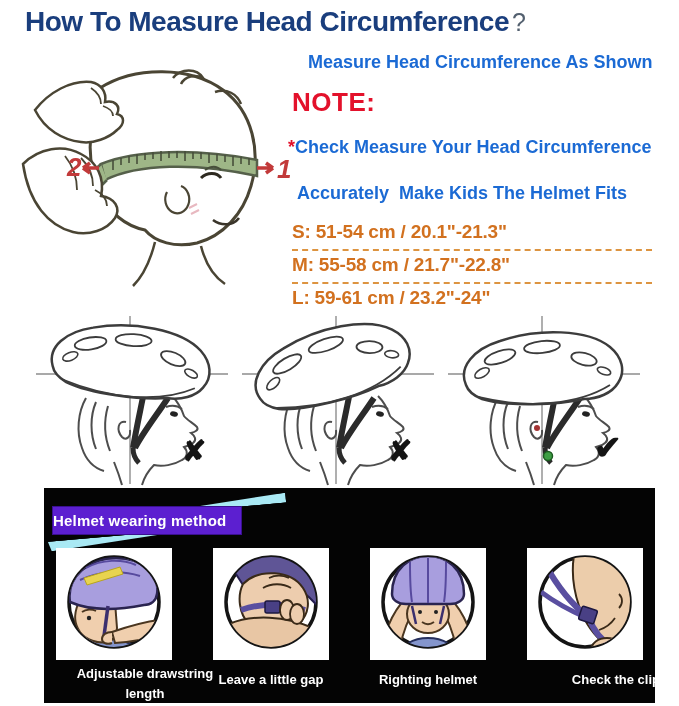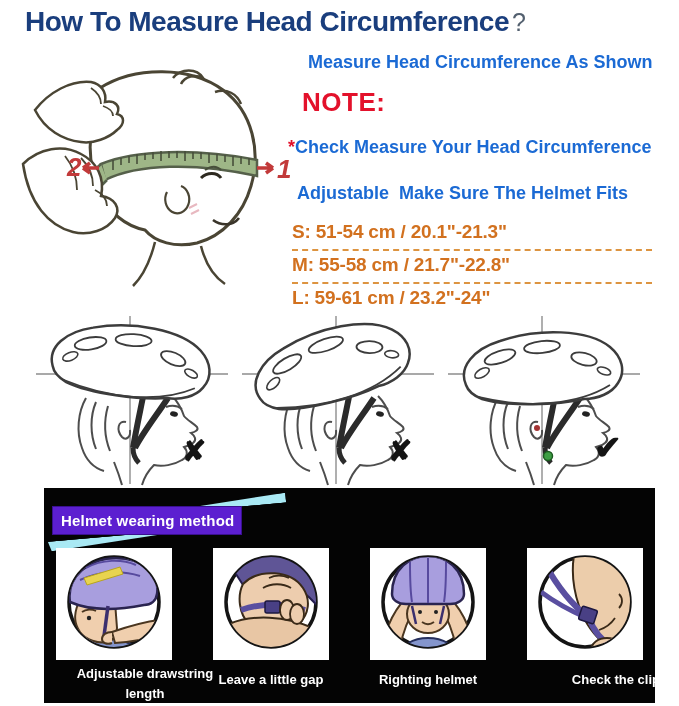--- a/index.html
+++ b/index.html
@@ -8,21 +8,21 @@
   .page { position:relative; width:679px; height:706px; background:#ffffff; overflow:hidden; }
 
   
   .page-title { position:absolute; left:25px; top:6px; font-size:28px; font-weight:bold;
                 color:#1a3e7d; letter-spacing:-0.5px; }
   .page-title .qmark { font-weight:400; color:#53606f; font-size:25px; margin-left:3px; }
 
   
   .info-col { position:absolute; left:288px; top:52px; width:391px; }
   .measure-heading { margin-left:20px; font-size:18px; font-weight:bold; color:#1b6ad4; }
-  .note-label { margin-top:14px; margin-left:14px; font-size:26px; font-weight:bold; color:#e3112b; letter-spacing:0.5px; }
+  .note-label { margin-top:14px; margin-left:4px; font-size:26px; font-weight:bold; color:#e3112b; letter-spacing:0.5px; }
   .blue-line { margin-top:12px; font-size:18px; font-weight:bold; color:#1b6ad4; line-height:1.9; white-space:pre-wrap; }
   .blue-line .star { color:#e3112b; }
   .blue-line.indent { padding-left:9px; }
   .sizes { margin-top:8px; margin-left:4px; width:360px; }
   .size-row { font-size:19px; font-weight:600; color:#d2711f; letter-spacing:-0.2px;
               padding:3px 0 6px 0; }
   .size-row.dashed { border-bottom:2px dashed #dd9440; }
 
   
   .baby-illustration { position:absolute; left:5px; top:48px; width:285px; height:260px; }
@@ -37,21 +37,21 @@
   .fit-figure.f3 .fit-mark { font-size:33px; top:116px; }
 
   
   .method-panel { position:absolute; left:44px; top:488px; width:611px; height:215px; background:#040404; }
   .banner { position:absolute; left:4px; top:5px; width:250px; height:55px; }
   .banner .cyan { position:absolute; background:#a9e9f4; height:10px; transform:rotate(-5deg); }
   .banner .cyan.top { left:92px; top:6px; width:146px; clip-path:polygon(0 100%, 100% 0, 100% 100%); }
   .banner .cyan.bottom { left:0px; top:42px; width:152px; clip-path:polygon(0 0, 100% 0, 2% 100%); }
   .banner .banner-rect { position:absolute; left:4px; top:13px; width:190px; height:29px;
                          background:#5c1fd0; border:1px solid #3a1090; display:flex; align-items:center; }
-  .banner-text { color:#ffffff; font-weight:bold; font-size:15px; padding-left:8px; letter-spacing:0.2px; white-space:nowrap; }
+  .banner-text { color:#ffffff; font-weight:bold; font-size:15px; letter-spacing:0.2px; white-space:nowrap; }
 
   .step-panel { position:absolute; top:60px; width:116px; height:112px; background:#ffffff; }
   .step-panel.p1 { left:12px; } .step-panel.p2 { left:169px; }
   .step-panel.p3 { left:326px; } .step-panel.p4 { left:483px; }
   .step-caption { position:absolute; color:#ffffff; font-weight:bold; font-size:13px; line-height:1.5; }
   .step-caption.c1 { left:16px;  top:176px; width:170px; text-align:center; }
   .step-caption.c2 { left:152px; top:182px; width:150px; text-align:center; }
   .step-caption.c3 { left:309px; top:182px; width:150px; text-align:center; }
   .step-caption.c4 { left:466px; top:182px; width:150px; text-align:right; }
 </style>
@@ -114,21 +114,21 @@
       <path d="M 94,120 l -16,0 m 0,0 l 7,-5 m -7,5 l 7,5" stroke="#c23a3a" stroke-width="3.5" fill="none"></path>
       <path d="M 252,120 l 16,0 m 0,0 l -7,-5 m 7,5 l -7,5" stroke="#c23a3a" stroke-width="3.5" fill="none"></path>
       <text x="272" y="130" font-size="26" font-weight="bold" fill="#c23a3a" font-style="italic">1</text>
     </svg>
   </div>
 
   <div class="info-col">
     <div class="measure-heading">Measure Head Circumference As Shown</div>
     <div class="note-label">NOTE:</div>
     <div class="blue-line"><span class="star">*</span><span>Check Measure Your Head Circumference</span></div>
-    <div class="blue-line indent">Adjustable  Make Sure The Helmet Fits</div>
+    <div class="blue-line indent">Accurately  Make Kids The Helmet Fits</div>
     <div class="sizes">
       <div class="size-row dashed">S: 51-54 cm / 20.1"-21.3"</div>
       <div class="size-row dashed">M: 55-58 cm / 21.7"-22.8"</div>
       <div class="size-row">L: 59-61 cm / 23.2"-24"</div>
     </div>
   </div>
 
   <div class="fit-row">
     <div class="fit-figure f1">
       <div class="helmet-svg-slot">

